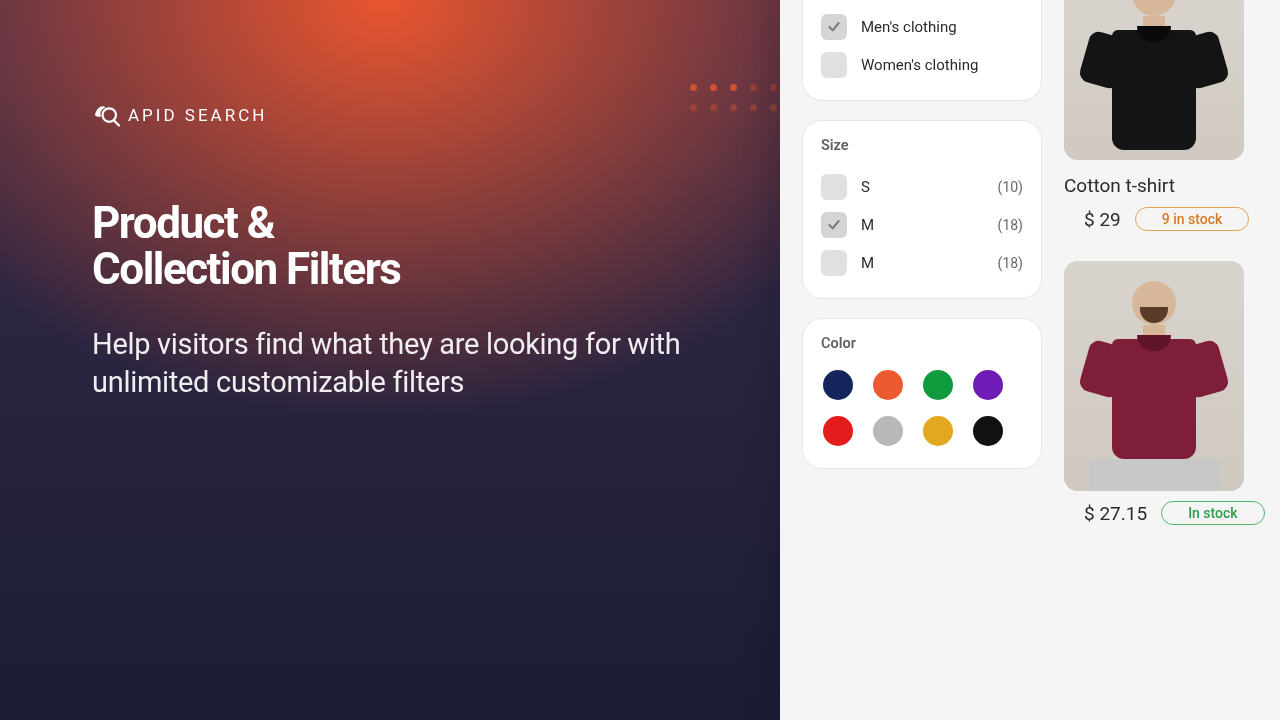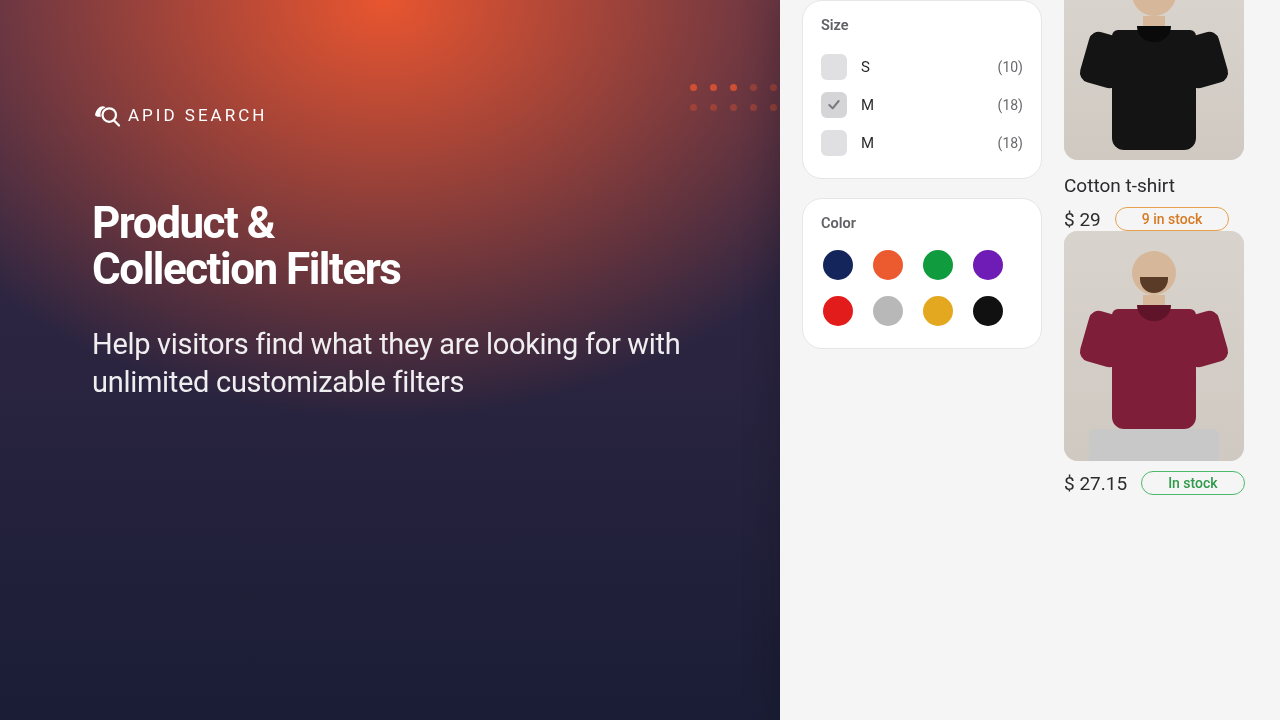--- a/index.html
+++ b/index.html
@@ -37,27 +37,27 @@
   .card.first { border-top-left-radius:0; border-top-right-radius:0; border-top:none; padding-top:8px; }
   .card h3 { font-size:14.5px; font-weight:600; color:#606065; margin-bottom:14px; }
   .check-row { display:flex; align-items:center; gap:14px; padding:6px 0; font-size:15px; color:#2b2b2e; }
   .checkbox { width:26px; height:26px; border-radius:6px; background:#e0e0e2; display:flex; align-items:center; justify-content:center; flex-shrink:0; }
   .checkbox.checked { background:#d5d5d7; }
   .checkbox svg { width:16px; height:16px; }
   .check-row .count { margin-left:auto; color:#6a6a6e; font-size:14px; }
   .swatches { display:grid; grid-template-columns:repeat(4,30px); gap:16px 20px; padding:4px 2px 6px; }
   .swatch { width:30px; height:30px; border-radius:50%; }
 
-  .products { flex:1; display:flex; flex-direction:column; padding-top:0; padding-right:0; }
+  .products { flex:1; display:flex; flex-direction:column; gap:30px; padding-top:0; padding-right:0; }
   .prod { }
   .prod-img { width:180px; height:230px; border-radius:14px; background:#d8d8d8; overflow:hidden; position:relative; }
   .prod-img.top { border-top-left-radius:0; border-top-right-radius:0; height:160px; }
   .prod-name { font-size:19px; color:#2b2b2e; margin-top:14px; }
   .prod-meta { display:flex; align-items:center; gap:14px; margin-top:10px; }
-  .price { font-size:19px; color:#2b2b2e; }
+  .price { font-size:19px; color:#2b2b2e;margin-left:20px; }
   .stock-pill { font-size:14px; padding:3px 26px; border-radius:999px; border:1.5px solid; font-weight:500; }
   .stock-pill.orange { color:#d77a24; border-color:#e8a04c; }
   .stock-pill.green  { color:#2f9a4a; border-color:#4db96a; }
 
   
   .tee-fig { position:absolute; inset:0; display:flex; flex-direction:column; align-items:center; justify-content:flex-end; }
   .tee-fig .bg { position:absolute; inset:0; background:linear-gradient(180deg,#d8d3cc,#cfc9c2); }
   .tee-fig .head { width:44px; height:44px; border-radius:50%; background:#d7b79a; position:relative; z-index:2; }
   .tee-fig .neck { width:22px; height:14px; background:#d7b79a; z-index:2; }
   .tee-fig .tee { position:relative; width:140px; height:120px; z-index:2; }
@@ -141,20 +141,34 @@
       <span>Product &amp;</span><br>
       <span>Collection Filters</span>
     </h1>
     <p>Help visitors find what they are looking for with unlimited customizable filters</p>
   </div>
 
   <div class="app">
     <div class="app-inner">
       <div class="filters">
 
+        <div class="card first">
+          <div class="check-row">
+            <span class="checkbox checked">
+              <svg viewBox="0 0 24 24">
+                  <path d="M5 12l5 5 9-11" fill="none" stroke="#7a7a7e" stroke-width="3" stroke-linecap="round" stroke-linejoin="round"></path>
+                </svg>
+            </span>
+            <span>Men's clothing</span>
+          </div>
+          <div class="check-row">
+            <span class="checkbox"></span>
+            <span>Women's clothing</span>
+          </div>
+        </div>
 
         <div class="card">
           <h3>Size</h3>
           <div class="check-row">
             <span class="checkbox"></span>
             <span>S</span>
             <span class="count">(10)</span>
           </div>
           <div class="check-row">
             <span class="checkbox checked">

